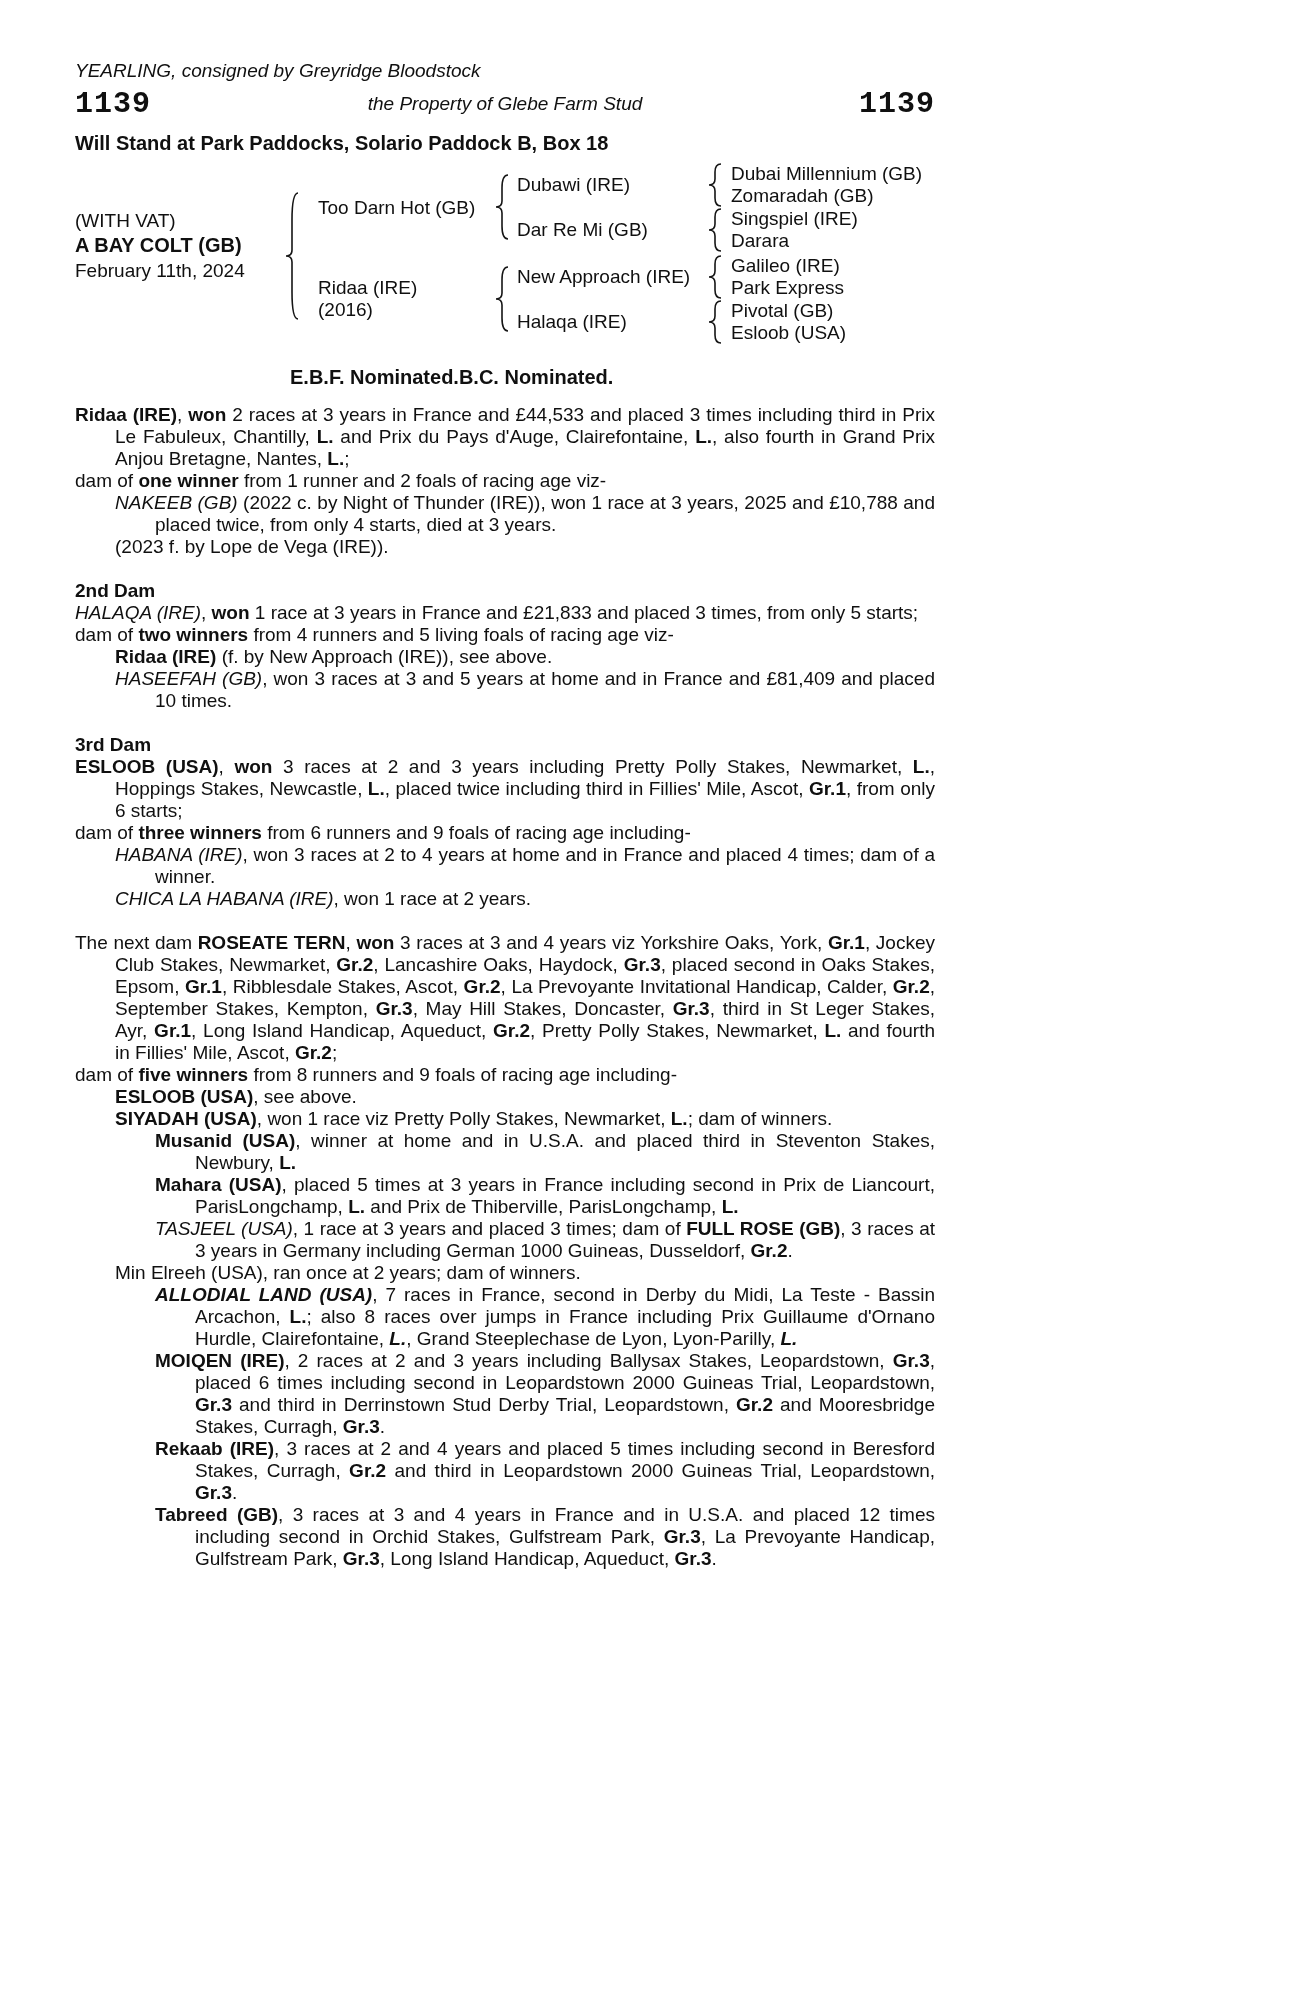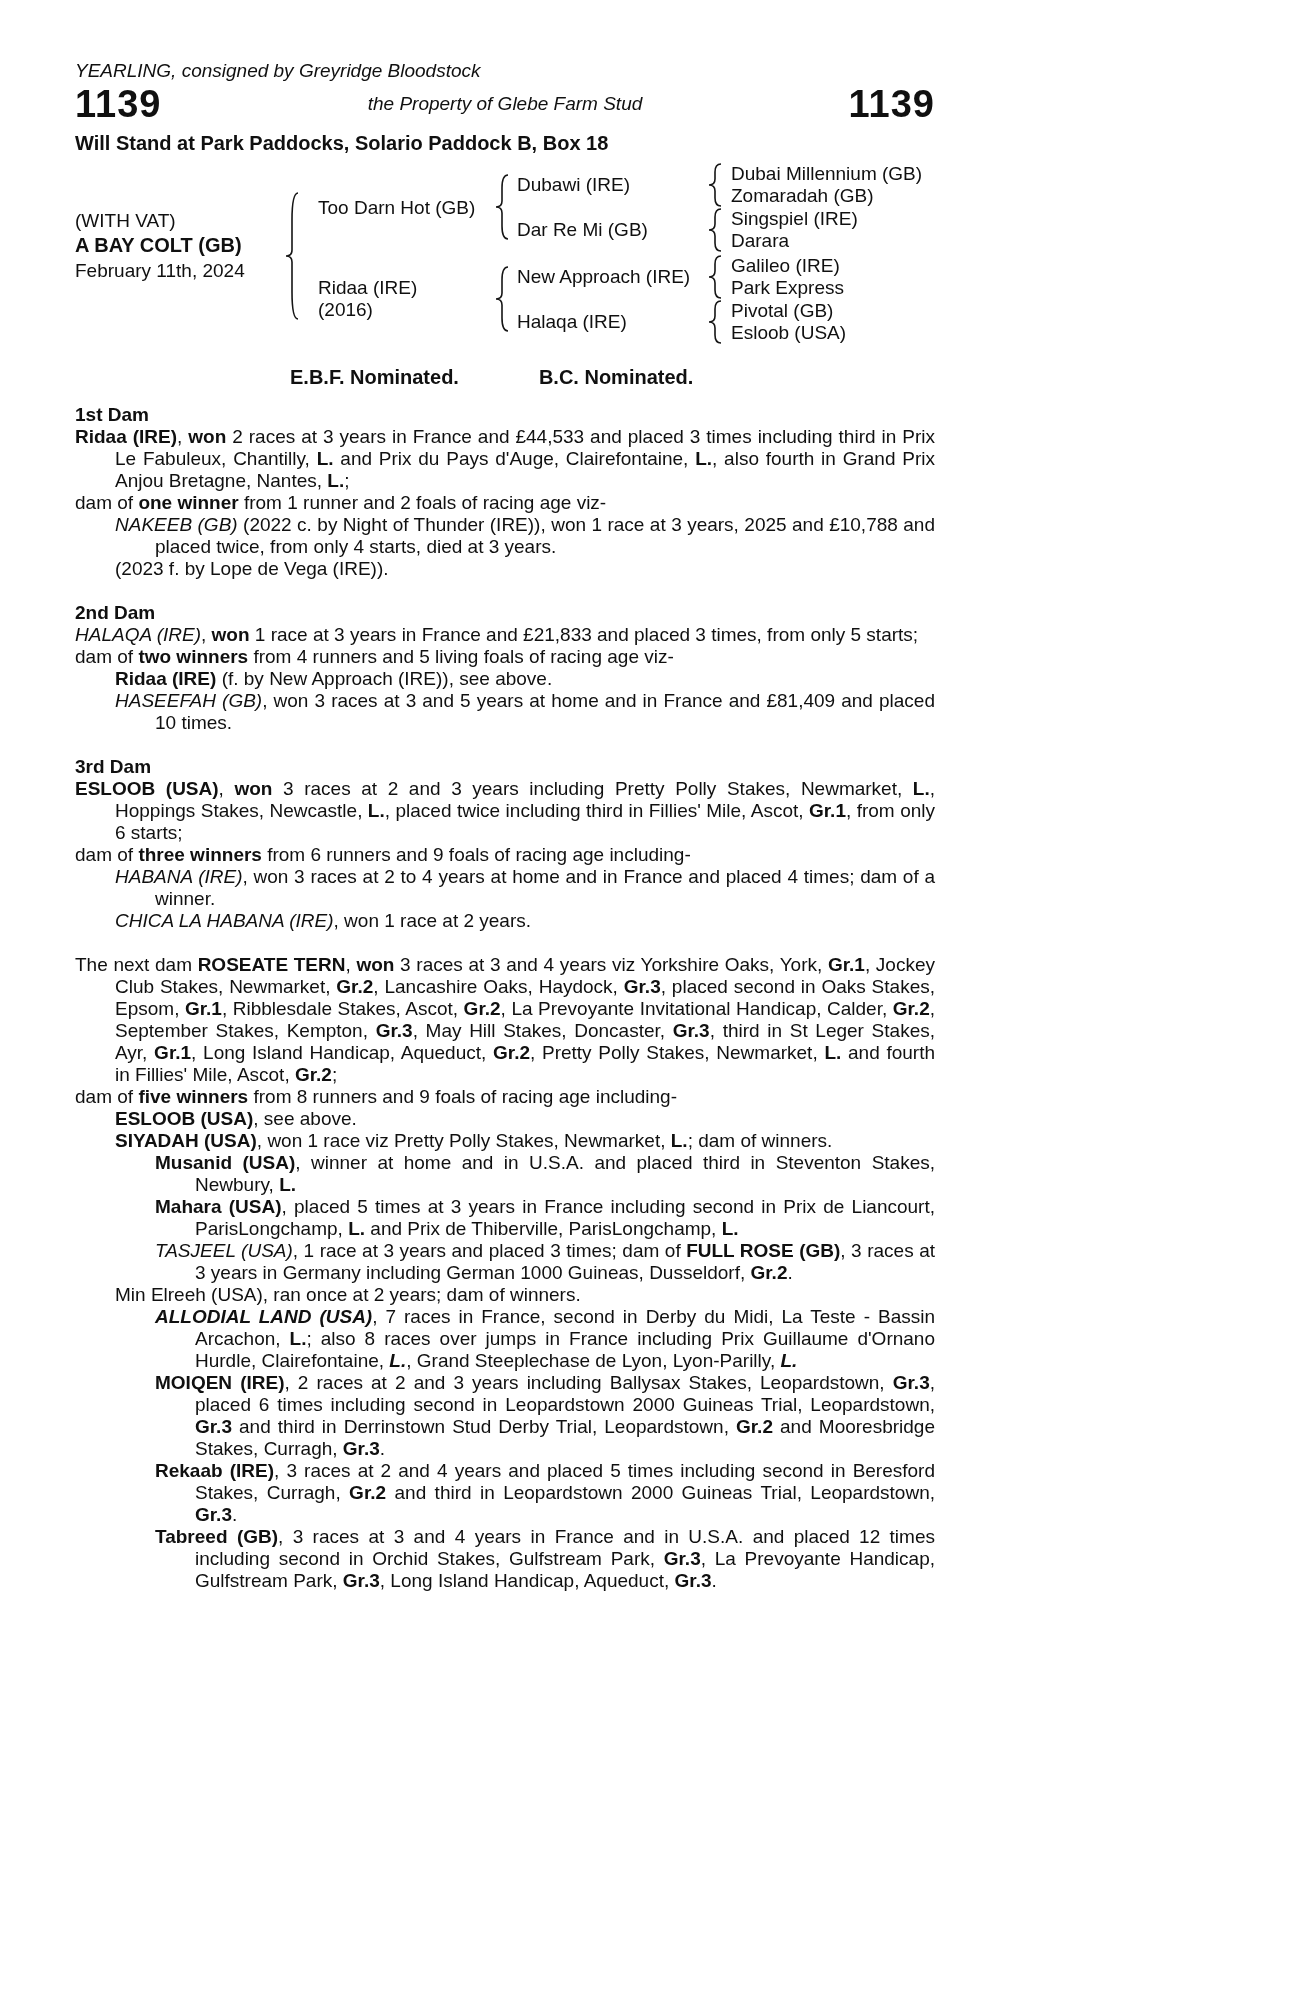--- a/index.html
+++ b/index.html
@@ -5,31 +5,31 @@
   html,body{margin:0;padding:0;}
   body{
     width:1315px;min-height:2000px;background:#ffffff;color:#101010;
     font-family:"Liberation Sans",sans-serif;font-size:19px;line-height:22px;
   }
   .page{width:1315px;min-height:2000px;background:#fff;}
   .content{margin-left:75px;width:860px;padding-top:60px;}
 
   .consign-line{text-align:left;font-style:italic;}
   .lot-row{display:flex;justify-content:space-between;align-items:center;margin-top:2px;}
-  .lot-number{font-size:38px;font-weight:bold;line-height:40px;letter-spacing:1px;}
+  .lot-number{font-size:30px;font-weight:bold;line-height:40px;letter-spacing:1px;font-family:Liberation Mono, monospace;}
   .property-line{font-style:italic;}
   .stand-line{font-weight:bold;font-size:20px;margin-top:8px;}
 
   .pedigree{position:relative;height:192px;margin-top:6px;font-size:19px;line-height:22px;}
   .ped-abs{position:absolute;white-space:nowrap;}
   .colt-block{line-height:25px;}
   .colt-name{font-weight:bold;font-size:20px;}
   .brace svg{display:block;}
 
-  .nominations{display:flex;gap:80px;margin-left:215px;margin-top:14px;font-weight:bold;font-size:20px;}
+  .nominations{display:flex;margin-left:215px;margin-top:14px;font-weight:bold;font-size:20px;}
 
   .catalogue-body{margin-top:16px;}
   .section{margin-top:22px;}
   .section:first-child{margin-top:0;}
   .sec-heading{font-weight:bold;}
   .para{margin:0;text-align:justify;}
   .run-r{font-weight:normal;font-style:normal;}
   .run-b{font-weight:bold;}
   .run-i{font-style:italic;}
   .run-bi{font-weight:bold;font-style:italic;}
@@ -118,21 +118,20 @@
       <div class="ped-abs" style="left:656px;top:162px">Esloob (USA)</div>
     </div>
 
     <div class="nominations">
       <span>E.B.F. Nominated.</span>
       <span>B.C. Nominated.</span>
     </div>
 
     <div class="catalogue-body">
         <div class="section">
-          <div class="sec-heading">1st Dam</div>
           <p class="para" style="padding-left: 40px; text-indent: -40px;"><span class="run-b">Ridaa (IRE)</span><span class="run-r">, </span><span class="run-b">won</span><span class="run-r"> 2 races at 3 years in France and £44,533 and placed 3 times including third in Prix Le Fabuleux, Chantilly, </span><span class="run-b">L.</span><span class="run-r"> and Prix du Pays d'Auge, Clairefontaine, </span><span class="run-b">L.</span><span class="run-r">, also fourth in Grand Prix Anjou Bretagne, Nantes, </span><span class="run-b">L.</span><span class="run-r">;</span></p>
           <p class="para" style="padding-left: 0px;"><span class="run-r">dam of </span><span class="run-b">one winner</span><span class="run-r"> from 1 runner and 2 foals of racing age viz-</span></p>
           <p class="para" style="padding-left: 80px; text-indent: -40px;"><span class="run-i">NAKEEB (GB)</span><span class="run-r"> (2022 c. by Night of Thunder (IRE)), won 1 race at 3 years, 2025 and £10,788 and placed twice, from only 4 starts, died at 3 years.</span></p>
           <p class="para" style="padding-left: 40px;"><span class="run-r">(2023 f. by Lope de Vega (IRE)).</span></p>
         </div>
         <div class="section">
           <div class="sec-heading">2nd Dam</div>
           <p class="para" style="padding-left: 40px; text-indent: -40px;"><span class="run-i">HALAQA (IRE)</span><span class="run-r">, </span><span class="run-b">won</span><span class="run-r"> 1 race at 3 years in France and £21,833 and placed 3 times, from only 5 starts;</span></p>
           <p class="para" style="padding-left: 0px;"><span class="run-r">dam of </span><span class="run-b">two winners</span><span class="run-r"> from 4 runners and 5 living foals of racing age viz-</span></p>
           <p class="para" style="padding-left: 40px;"><span class="run-b">Ridaa (IRE)</span><span class="run-r"> (f. by New Approach (IRE)), see above.</span></p>

